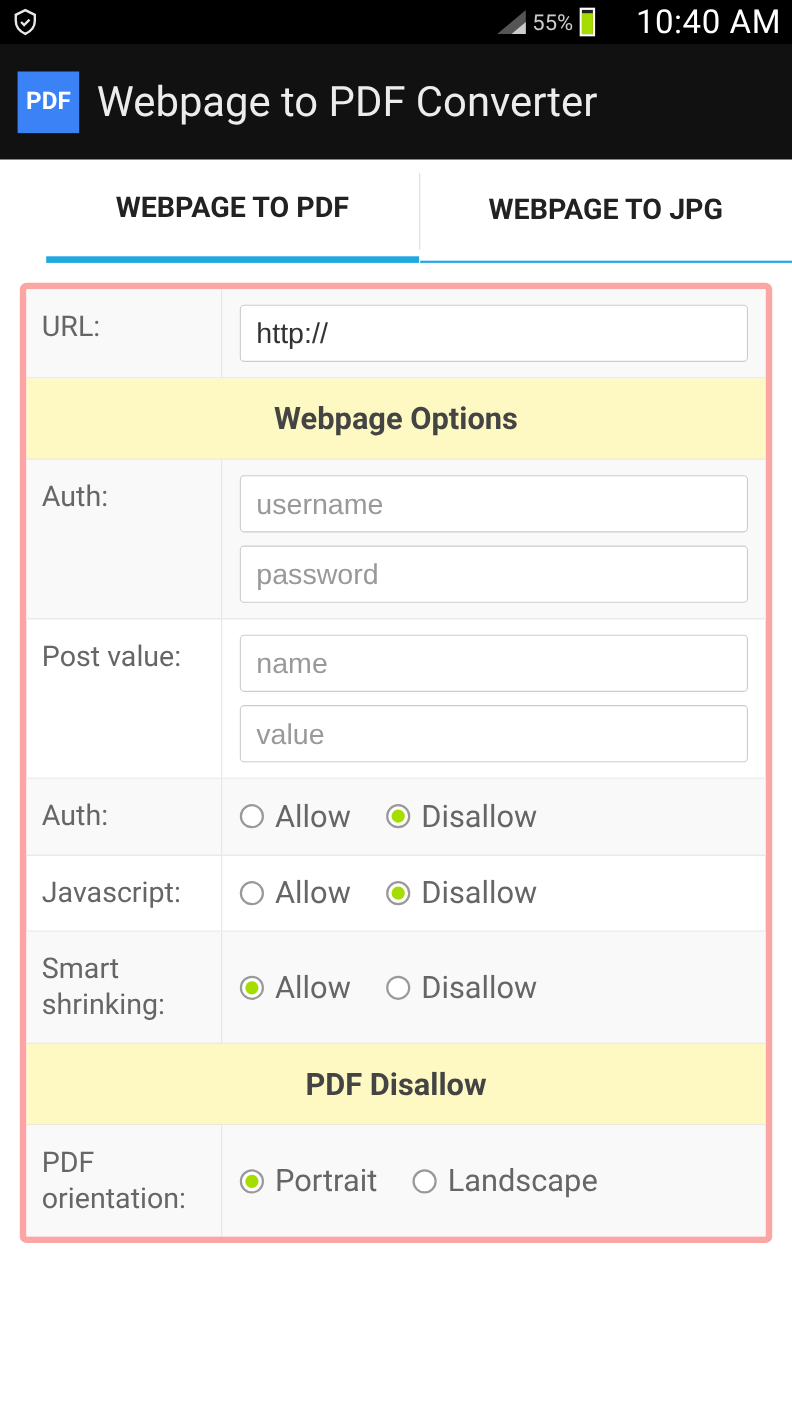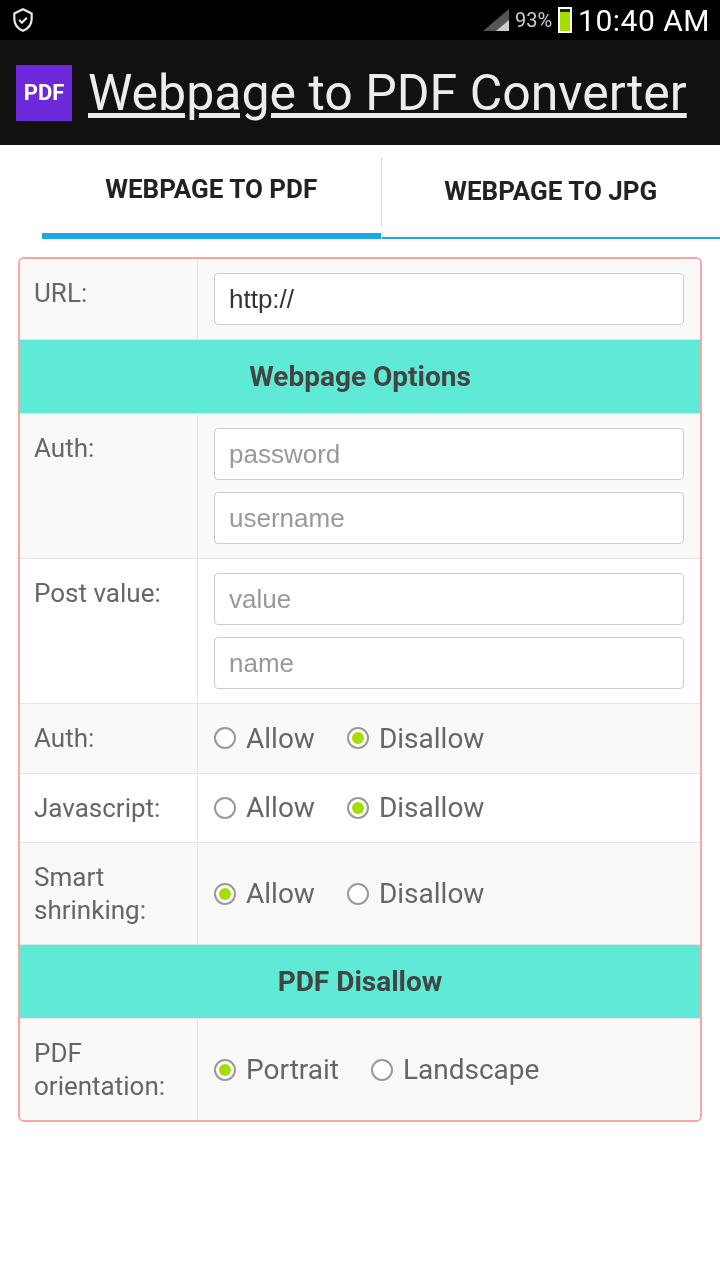--- a/index.html
+++ b/index.html
@@ -8,44 +8,44 @@
   
   .status-bar { background: #000; color: #fff; height: 40px; display: flex; align-items: center; justify-content: space-between; padding: 0 10px; }
   .status-left { display:flex; align-items:center; gap:6px; }
   .status-right { display: flex; align-items: center; gap: 6px; }
   .shield { width: 26px; height: 26px; }
   .signal { width: 0; height: 0; border-style: solid; border-width: 0 0 22px 26px; border-color: transparent transparent #555 transparent; position: relative; }
   .signal::after { content:""; position:absolute; left:-13px; top:11px; width:0; height:0; border-style:solid; border-width:0 0 11px 13px; border-color:transparent transparent #ccc transparent; }
   .batt-pct { font-size: 20px; color:#ccc; }
   .battery { width: 14px; height: 26px; border:2px solid #fff; position:relative; background:#222; display:flex; align-items:flex-end; }
   .battery-fill { width:100%; background:#a6dd00; }
-  .clock { font-size: 30px; color:#fff; letter-spacing:0.5px; }
+  .clock { font-size: 30px; color:#fff; letter-spacing:0.5px;margin-left:31px; }
 
   
   .app-bar { background:#111; height:105px; display:flex; align-items:center; padding:0 16px; gap:16px; }
-  .pdf-icon { width:56px; height:56px; background:#6d28d9; color:#fff; display:flex; align-items:center; justify-content:center; font-weight:700; font-size:22px; }
-  .app-title { color:#ececec; font-size:50px; font-weight:400;text-decoration:underline; }
+  .pdf-icon { width:56px; height:56px; background:#3b82f6; color:#fff; display:flex; align-items:center; justify-content:center; font-weight:700; font-size:22px; }
+  .app-title { color:#ececec; font-size:38px; font-weight:400; }
 
   
   .tabs { display:flex; height:94px;margin-left:42px; }
   .tab { flex:1; display:flex; align-items:center; justify-content:center; font-weight:700; font-size:26px; color:#222; border-bottom:6px solid transparent; position:relative; }
   .tab.active { border-bottom-color:#20a9e0; }
   .tab:not(.active) { border-bottom:2px solid #20a9e0; }
   .tab-divider { width:1px; background:#ddd; margin:12px 0; }
 
   
   .form-wrap { padding:18px; }
-  .form { border:2px solid #fca5a5; border-radius:6px; overflow:hidden; }
+  .form { border:6px solid #fca5a5; border-radius:6px; overflow:hidden; }
   .row { display:flex; border-bottom:1px solid #e5e5e5; }
   .row:last-child { border-bottom:none; }
   .row-alt { background:#f9f9f9; }
   .label-cell { width:178px; border-right:1px solid #e5e5e5; padding:18px 14px; font-size:26px; color:#666; line-height:1.25; }
   .value-cell { flex:1; padding:14px 16px; display:flex; flex-direction:column; gap:12px; }
   .row-centered { flex-direction:row; align-items:center; }
-  .section-header { text-align:center; padding:20px; font-size:28px; font-weight:700; color:#444; border-bottom:1px solid #e5e5e5; background:#5eead4; }
+  .section-header { text-align:center; padding:20px; font-size:28px; font-weight:700; color:#444; border-bottom:1px solid #e5e5e5; background:#fef9c3; }
 
   input.text-field { width:100%; height:52px; border:1px solid #ccc; border-radius:4px; padding:12px 14px; font-size:26px; color:#333; }
   input.text-field::placeholder { color:#999; }
 
   .radio-group { display:flex; gap:32px; align-items:center; }
   .radio-opt { display:flex; align-items:center; gap:10px; font-size:28px; color:#666; }
   .radio { width:22px; height:22px; border-radius:50%; border:2px solid #999; display:inline-block; position:relative; background:#fff; }
   .radio.checked::after { content:""; position:absolute; inset:3px; border-radius:50%; background:#a6dd00; }
 
 </style>
@@ -54,21 +54,21 @@
 
 <div class="status-bar">
   <div class="status-left">
     <svg class="shield" viewBox="0 0 24 24" fill="none" stroke="#e8e8e8" stroke-width="2">
       <path d="M12 2 L20 6 V11 C20 16 16.5 20 12 22 C7.5 20 4 16 4 11 V6 Z"></path>
       <path d="M8.5 12 L11 14.5 L15.5 10"></path>
     </svg>
   </div>
   <div class="status-right">
     <span class="signal"></span>
-    <span class="batt-pct">93%</span>
+    <span class="batt-pct">55%</span>
     <span class="battery">
         <span class="battery-fill" style="height:88%"></span>
       </span>
     <span class="clock">10:40 AM</span>
   </div>
 </div>
 
 <div class="app-bar">
   <div class="pdf-icon">PDF</div>
   <div class="app-title">Webpage to PDF Converter</div>
@@ -88,30 +88,30 @@
       <div class="value-cell">
           <input type="text" class="text-field" value="http://" style="">
         </div>
     </div>
 
     <div class="section-header">Webpage Options</div>
 
     <div class="row row-alt">
       <div class="label-cell">Auth:</div>
       <div class="value-cell">
+        <input type="text" class="text-field" placeholder="username" style="">
         <input type="text" class="text-field" placeholder="password" style="">
-        <input type="text" class="text-field" placeholder="username" style="">
       </div>
     </div>
 
     <div class="row">
       <div class="label-cell">Post value:</div>
       <div class="value-cell">
+        <input type="text" class="text-field" placeholder="name" style="">
         <input type="text" class="text-field" placeholder="value" style="">
-        <input type="text" class="text-field" placeholder="name" style="">
       </div>
     </div>
 
     <div class="row row-alt">
       <div class="label-cell">Auth:</div>
       <div class="value-cell row-centered">
         <div class="radio-group">
           <label class="radio-opt">
               <span class="radio"></span>
               <span>Allow</span>

